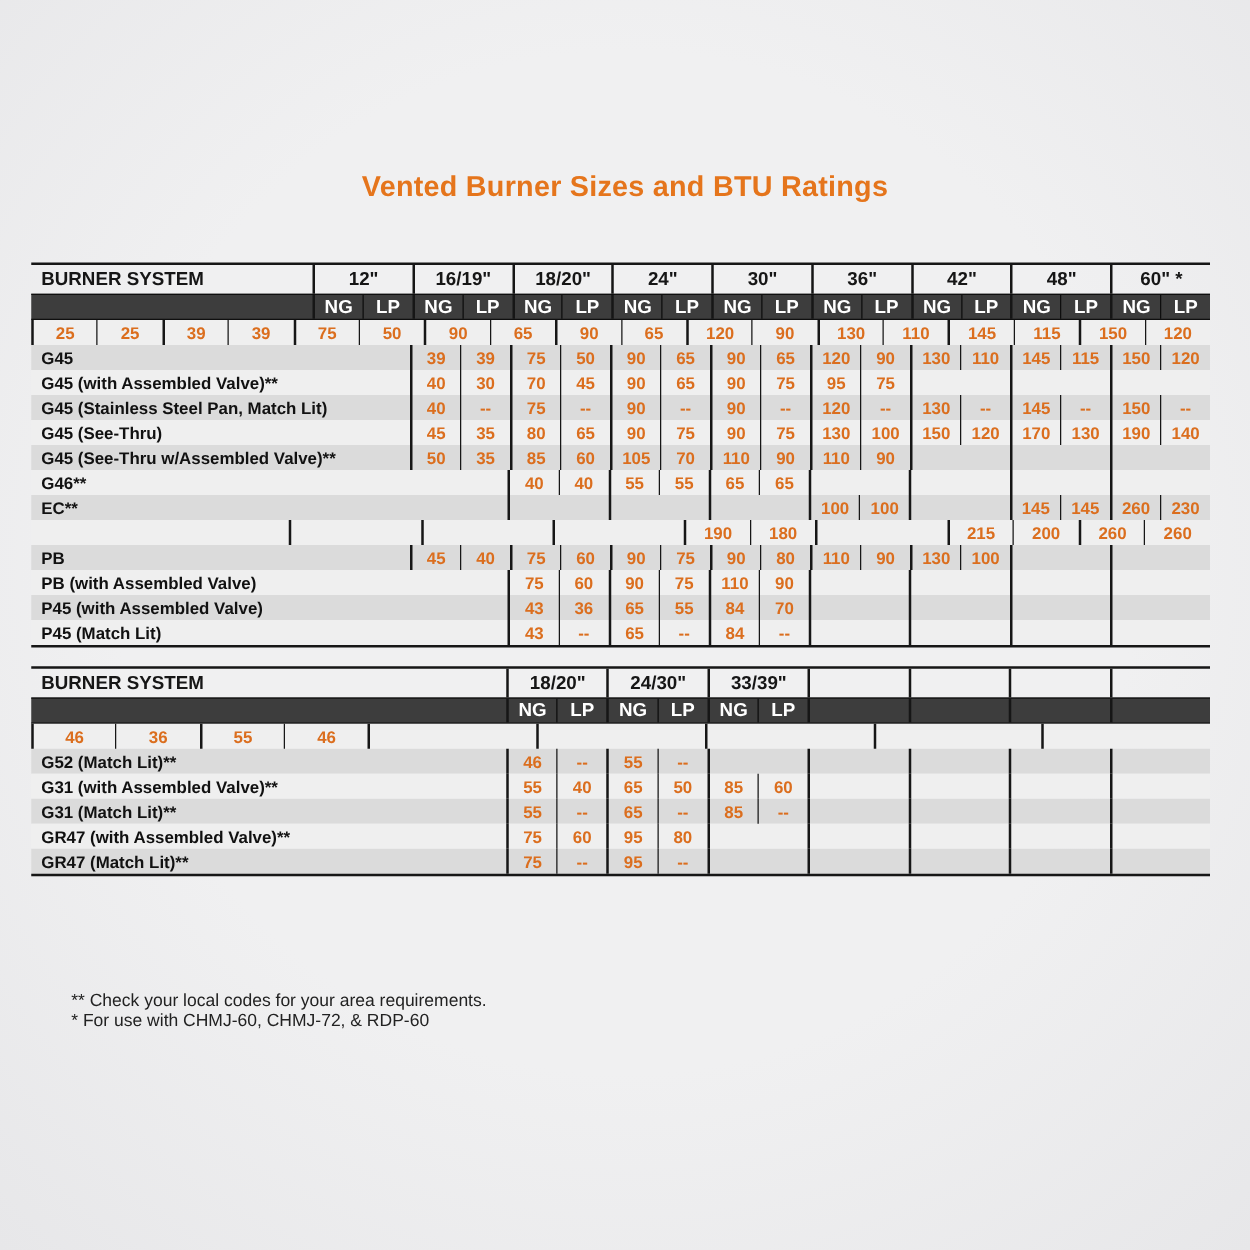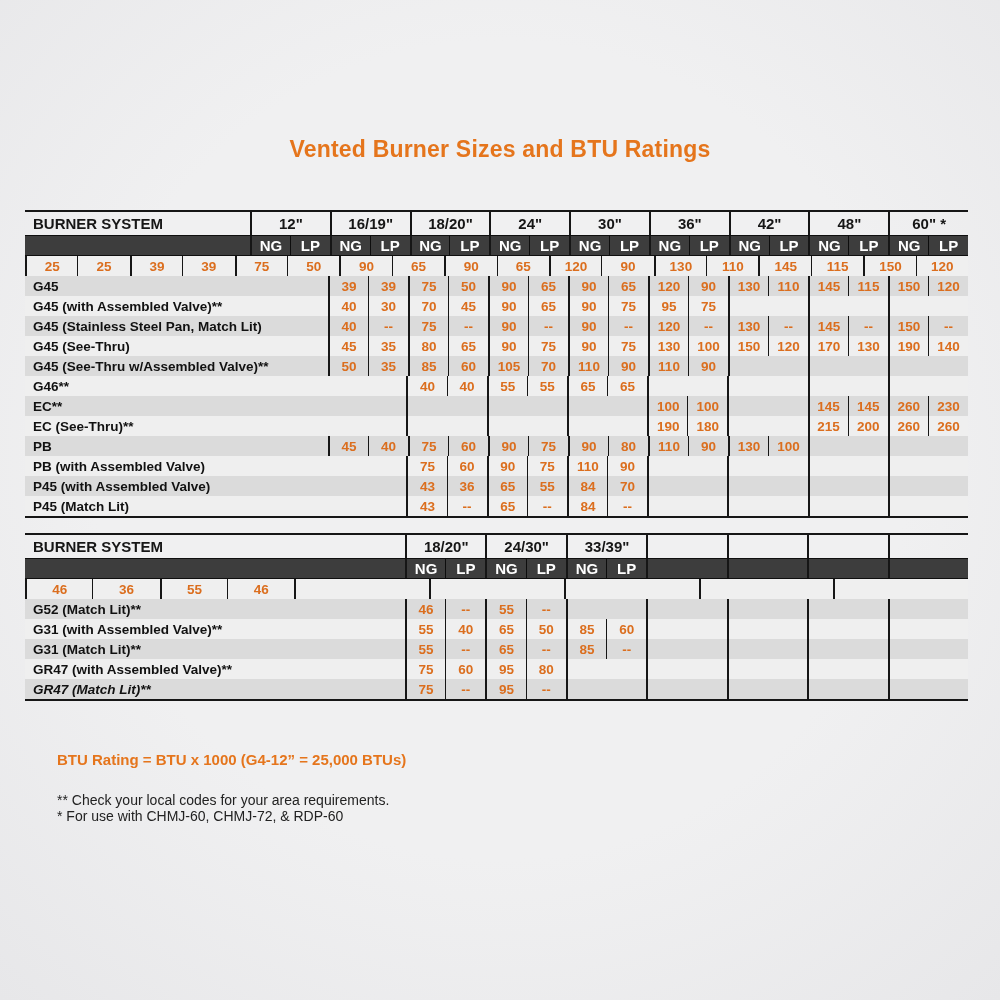--- a/index.html
+++ b/index.html
@@ -411,21 +411,20 @@
         <div class="gcell gb">
           <div class="half num hdiv">145</div>
           <div class="half num">145</div>
         </div>
         <div class="gcell gb">
           <div class="half num hdiv">260</div>
           <div class="half num">230</div>
         </div>
       </div>
       <div class="trow even">
-        <div class="ncell sysname" style="width: 225px;">EC (See-Thru)**</div>
         <div class="gcell">
           <div class="half num"></div>
           <div class="half num"></div>
         </div>
         <div class="gcell">
           <div class="half num"></div>
           <div class="half num"></div>
         </div>
         <div class="gcell gb">
           <div class="half num"></div>
@@ -803,21 +802,21 @@
         <div class="gcell gb">
           <div class="half num"></div>
           <div class="half num"></div>
         </div>
         <div class="gcell gb">
           <div class="half num"></div>
           <div class="half num"></div>
         </div>
       </div>
       <div class="trow odd last">
-        <div class="ncell sysname" style="width: 380px; font-style: italic;">GR47 (Match Lit)**</div>
+        <div class="ncell sysname" style="width: 380px;">GR47 (Match Lit)**</div>
         <div class="gcell gb">
           <div class="half num hdiv">75</div>
           <div class="half num">--</div>
         </div>
         <div class="gcell gb">
           <div class="half num hdiv">95</div>
           <div class="half num">--</div>
         </div>
         <div class="gcell gb">
           <div class="half num"></div>
@@ -835,16 +834,15 @@
           <div class="half num"></div>
           <div class="half num"></div>
         </div>
         <div class="gcell gb">
           <div class="half num"></div>
           <div class="half num"></div>
         </div>
       </div>
     </div>
 
-  <div class="btu-note">BTU Rating = BTU x 1000 (G4-12” = 25,000 BTUs)</div>
   <div class="footnote fn1">** Check your local codes for your area requirements.</div>
   <div class="footnote fn2">* For use with CHMJ-60, CHMJ-72, &amp; RDP-60</div>
 </div>
 
 </body></html>

